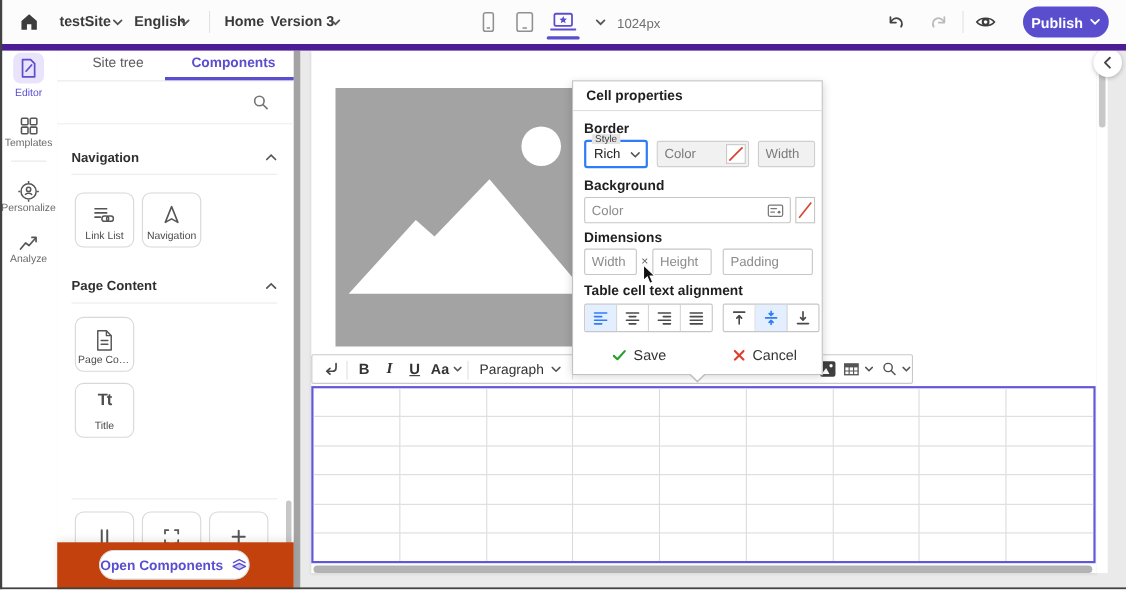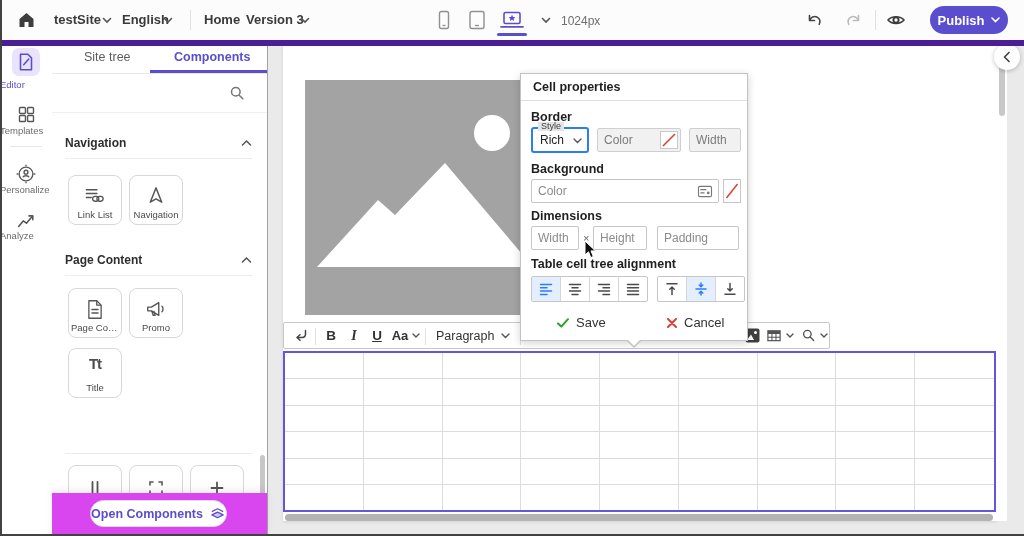--- a/index.html
+++ b/index.html
@@ -14,41 +14,41 @@
   
   .topbar{left:0;top:0;width:1024px;height:40px;background:#fcfcfc;border-bottom:6px solid #4c1d95;z-index:40}
   .tb-text{font-size:13px;font-weight:700;color:#3a3a3a;line-height:16px}
   .tb-dim{font-size:12px;color:#6f6f6f;font-weight:400}
   .vdiv{width:1px;height:20px;background:#e2e2e2;top:10px}
   .pill{background:var(--accent);border-radius:14px;display:flex;align-items:center;justify-content:center;gap:7px;color:#fff;font-size:13px;font-weight:700;cursor:pointer}
   .viewport-underline{height:3px;border-radius:2px;background:var(--accent)}
 
   
   .rail{left:0;top:40px;width:52px;height:496px;background:#fff;border-right:1px solid #ededed;z-index:30}
-  .rail-label{width:52px;font-size:9.5px;color:#6b6b6b}
+  .rail-label{width:52px;text-align:center;font-size:9.5px;color:#6b6b6b}
   .rail-label.active{color:var(--accent)}
   .rail-iconbox{left:12px;width:28px;height:28px;border-radius:7px;display:flex;align-items:center;justify-content:center}
   .rail-iconbox.active{background:#e9e4fb}
   .hdiv{height:1px;background:#e7e7e7}
 
   
-  .panel{left:52px;top:40px;width:215px;height:496px;background:#fff;border-right:1px solid #a3a3a3;z-index:30}
+  .panel{left:52px;top:40px;width:215px;height:496px;background:#fff;border-right:6px solid #a3a3a3;z-index:30}
   .tab{font-size:12.5px;color:#5c5c5c;top:10px}
   .tab.active{color:var(--accent);font-weight:700}
   .tabs-row{left:0;top:0;width:215px;height:33px;border-bottom:1px solid #e8e8e8}
   .tab-underline{left:98px;top:30px;width:117px;height:3px;background:var(--accent)}
   .search-row{left:0;top:33px;width:215px;height:39px;border-bottom:1px solid #efefef}
   .section-hdr{left:13px;width:187px;height:16px;display:flex;justify-content:space-between;align-items:center;cursor:pointer}
   .section-hdr span{font-size:12px;font-weight:700;color:#2f2f2f}
   .sec-div{left:13px;width:187px;height:1px;background:#ececec}
   .card{width:54px;height:50px;background:#fff;border:1px solid #d8d8d8;border-radius:8px;box-sizing:border-box;cursor:pointer}
   .card .ci{position:absolute;left:50%;transform:translateX(-50%);top:9px}
   .card .cl{position:absolute;left:2px;right:2px;bottom:4px;text-align:center;font-size:9.5px;color:#4a4a4a;white-space:nowrap;overflow:hidden;text-overflow:ellipsis}
   .tt-glyph{font-size:15px;font-weight:800;color:#4e4e4e;letter-spacing:-1px}
-  .panel-footer{left:0;top:453px;width:215px;height:43px;background:#d946ef;box-shadow:0 -3px 7px rgba(0,0,0,.08);z-index:5}
+  .panel-footer{left:0;top:453px;width:215px;height:43px;background:#c2410c;box-shadow:0 -3px 7px rgba(0,0,0,.08);z-index:5}
   .open-comp-btn{left:38px;top:7px;width:137px;height:27px;background:#fff;border:1px solid #dcdcdc;border-radius:14px;display:flex;align-items:center;justify-content:center;gap:6px;cursor:pointer;box-sizing:border-box}
   .open-comp-btn span{font-size:12.5px;font-weight:700;color:var(--accent)}
   .panel-scroll{right:2px;top:415px;width:5px;height:42px;border-radius:3px;background:#c7c7c7}
 
   
   .main{left:267px;top:40px;width:757px;height:496px;background:#eaeaea;overflow:hidden}
   .canvas{left:16px;top:6px;width:714px;height:475px;background:#fff;box-shadow:0 1px 3px rgba(0,0,0,.10)}
   .img-ph{left:22px;top:34px;width:442px;height:235px;background:#a3a3a3}
 
   
@@ -285,32 +285,20 @@
         <svg width="21" height="23" viewBox="0 0 24 26">
             <g stroke="#555" stroke-width="1.5" fill="none" stroke-linejoin="round">
               <path d="M5 3 H14 L19 8 V23 H5 Z"></path>
               <path d="M14 3 V8 H19"></path>
               <path d="M8.5 13 H15.5 M8.5 17 H15.5" stroke-linecap="round"></path>
             </g>
           </svg>
       </span>
       <span class="cl">Page Cont...</span>
     </div>
-    <div class="abs card" style="left:77px;top:248px">
-      <span class="ci">
-        <svg width="24" height="22" viewBox="0 0 26 24">
-            <g stroke="#555" stroke-width="1.5" fill="none" stroke-linejoin="round" stroke-linecap="round">
-              <path d="M4 10 H8 L16 5 V19 L8 14 H4 Z"></path>
-              <path d="M8.5 14.5 L10 19 H12 L10.8 14.6"></path>
-              <path d="M19.5 9 C21 10.3 21 13.7 19.5 15"></path>
-            </g>
-          </svg>
-      </span>
-      <span class="cl">Promo</span>
-    </div>
     <div class="abs card" style="left:16px;top:308px">
       <span class="ci tt-glyph" style="top:6px">Tt</span>
       <span class="cl">Title</span>
     </div>
 
     <div class="abs sec-div" style="top:413px"></div>
 
     <div class="abs card" style="left:16px;top:425px">
       <span class="ci" style="top:14px">
         <svg width="16" height="16" viewBox="0 0 16 16">
@@ -520,21 +508,21 @@
           <path d="M1.5 16 L12.5 2" stroke="#d8442c" stroke-width="1.5"></path>
         </svg>
     </div>
 
     <div class="abs dlg-label" style="left:10px;top:135px">Dimensions</div>
     <input class="abs inp" style="left: 10px; top: 152px; width: 48px;" placeholder="Width">
     <span class="abs dim-x" style="left:62px;top:158px">×</span>
     <input class="abs inp" style="left: 72px; top: 152px; width: 54px;" placeholder="Height">
     <input class="abs inp" style="left: 136px; top: 152px; width: 82px;" placeholder="Padding">
 
-    <div class="abs dlg-label" style="left:10px;top:183px">Table cell tree alignment</div>
+    <div class="abs dlg-label" style="left:10px;top:183px">Table cell text alignment</div>
 
     <div class="abs algn-group" style="left:10px;top:202px">
       <div class="algn-btn sel">
         <svg width="14" height="14" viewBox="0 0 14 14">
             <g stroke="currentColor" stroke-width="1.5" stroke-linecap="round">
               <path d="M1.5 2.5 H12.5 M1.5 5.8 H8 M1.5 9.1 H12.5 M1.5 12.4 H8"></path>
             </g>
           </svg>
       </div>
       <div class="algn-btn">

